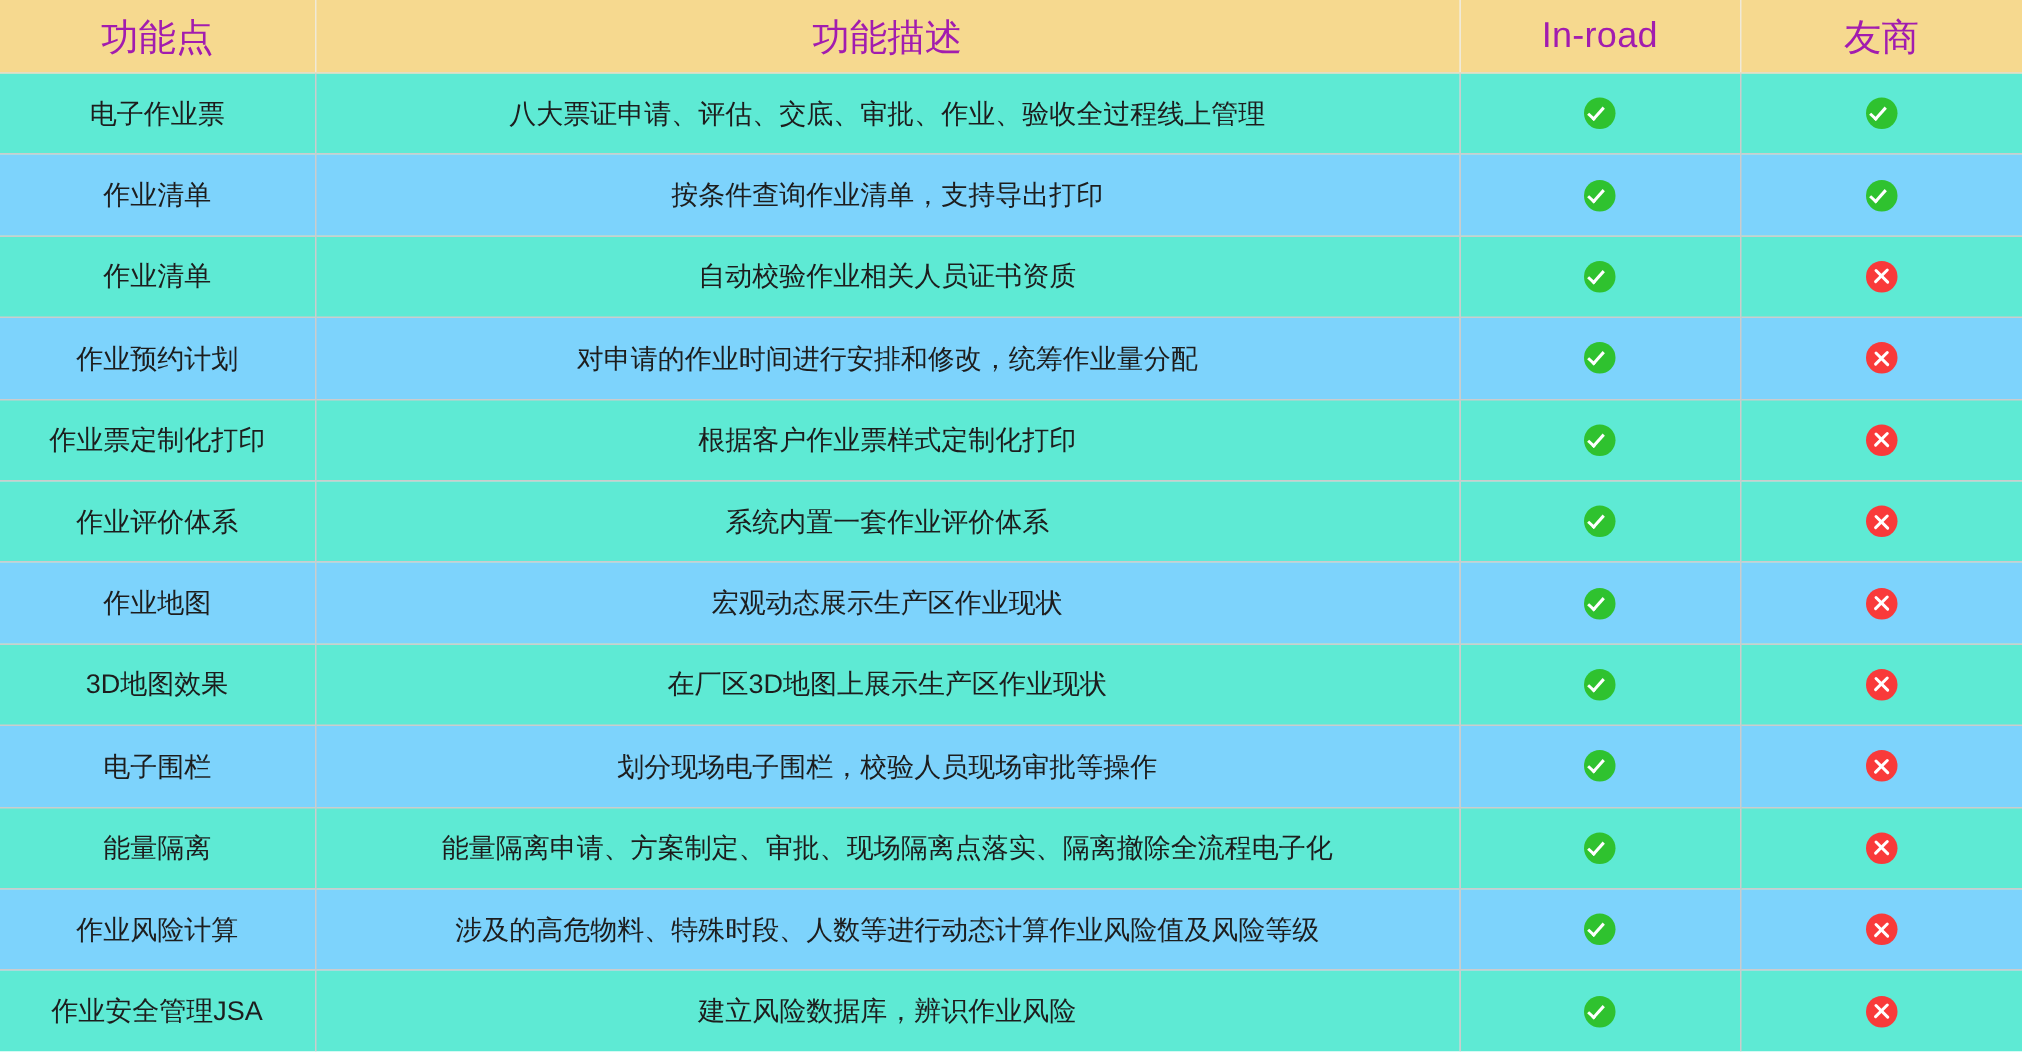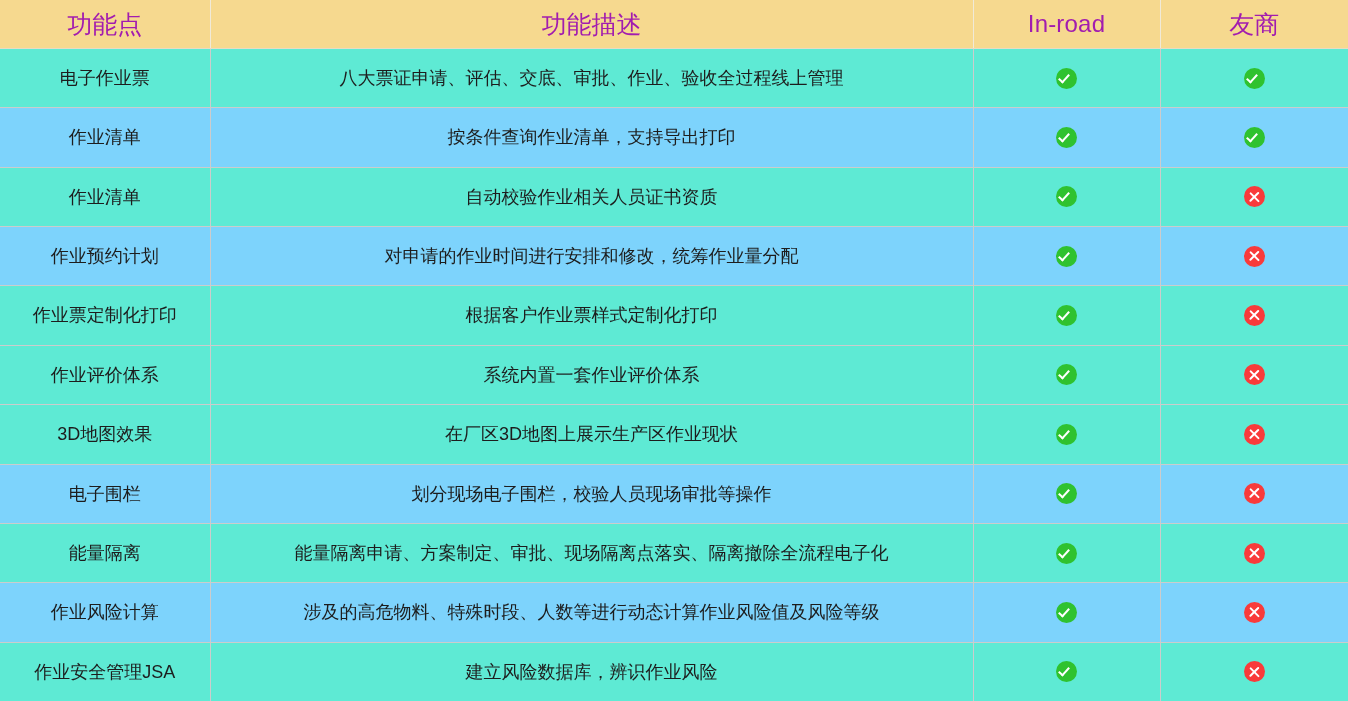--- a/index.html
+++ b/index.html
@@ -151,20 +151,26 @@
         <td class="cell-desc">根据客户作业票样式定制化打印</td>
         <td class="cell-mark"><span class="mark yes"></span></td>
         <td class="cell-mark"><span class="mark no"></span></td>
       </tr>
       <tr class="row-odd">
         <td class="cell-feature">作业评价体系</td>
         <td class="cell-desc">系统内置一套作业评价体系</td>
         <td class="cell-mark"><span class="mark yes"></span></td>
         <td class="cell-mark"><span class="mark no"></span></td>
       </tr>
+      <tr class="row-even">
+        <td class="cell-feature">作业地图</td>
+        <td class="cell-desc">宏观动态展示生产区作业现状</td>
+        <td class="cell-mark"><span class="mark yes"></span></td>
+        <td class="cell-mark"><span class="mark no"></span></td>
+      </tr>
       <tr class="row-odd">
         <td class="cell-feature">3D地图效果</td>
         <td class="cell-desc">在厂区3D地图上展示生产区作业现状</td>
         <td class="cell-mark"><span class="mark yes"></span></td>
         <td class="cell-mark"><span class="mark no"></span></td>
       </tr>
       <tr class="row-even">
         <td class="cell-feature">电子围栏</td>
         <td class="cell-desc">划分现场电子围栏，校验人员现场审批等操作</td>
         <td class="cell-mark"><span class="mark yes"></span></td>

